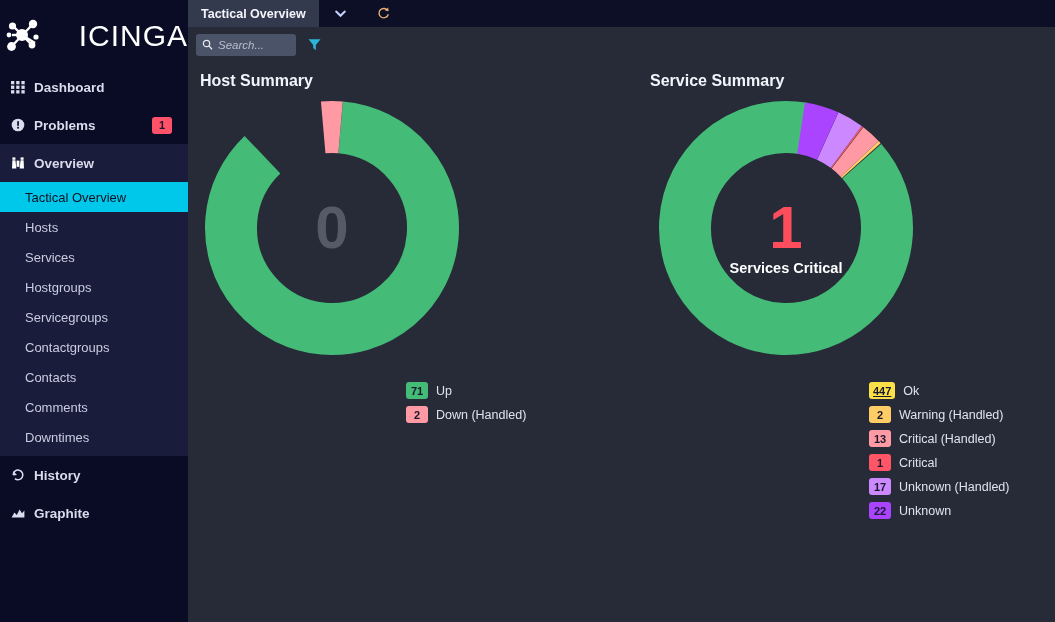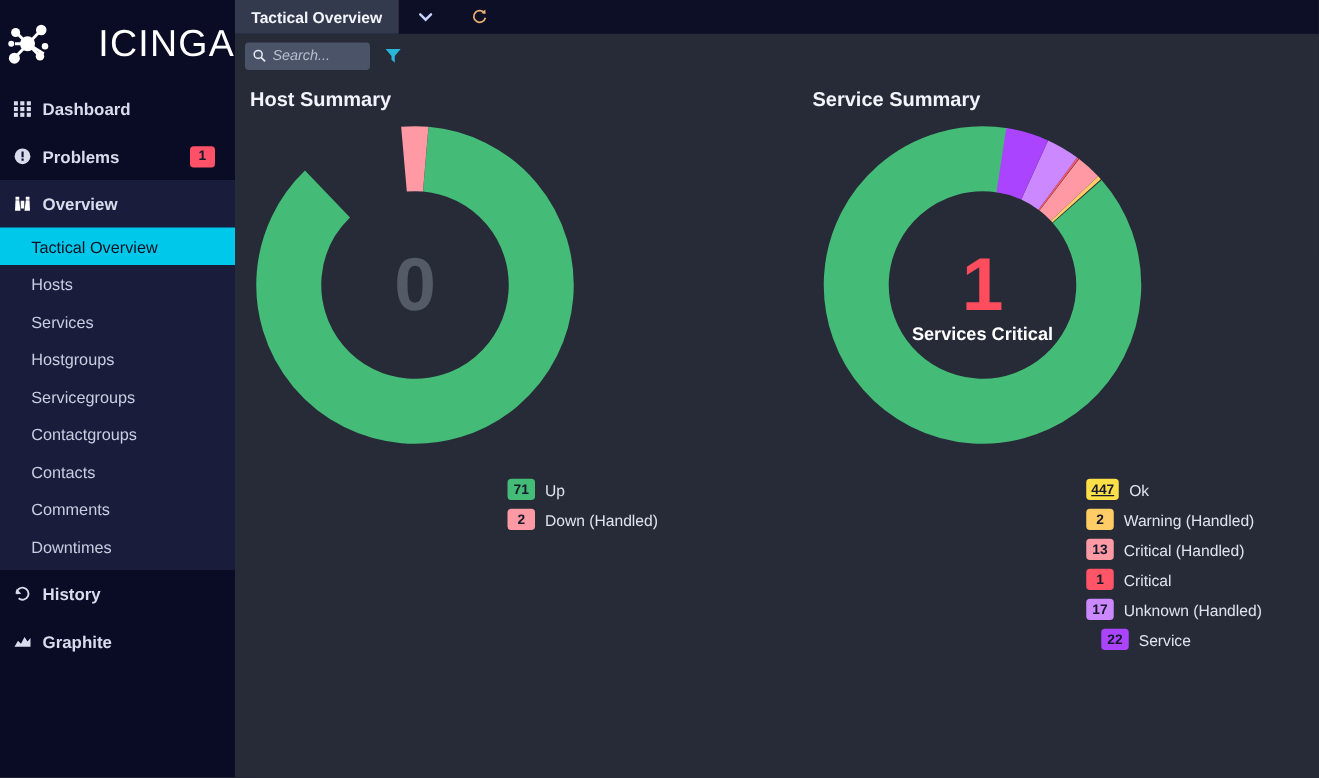--- a/index.html
+++ b/index.html
@@ -152,21 +152,21 @@
     line-height: 60px;
   }
   .donut-label {
     color: #ffffff;
     font-size: 14.5px;
     font-weight: bold;
     margin-top: 2px;
   }
 
   .legend { display: flex; flex-direction: column; gap: 7px; }
-  .legend-row { display: flex; align-items: flex-end; gap: 8px; }
+  .legend-row { display: flex; align-items: center; gap: 8px; }
   .legend-badge {
     min-width: 22px;
     height: 17px;
     border-radius: 3px;
     color: #16182c;
     font-size: 11px;
     font-weight: bold;
     display: flex; align-items: center; justify-content: center;
     padding: 0 4px;
   }
@@ -394,21 +394,21 @@
           </div>
           <div class="legend-row">
             <span class="legend-badge" style="background:#ff5566;">1</span>
             <span class="legend-text">Critical</span>
           </div>
           <div class="legend-row">
             <span class="legend-badge" style="background:#cc88ff;">17</span>
             <span class="legend-text">Unknown (Handled)</span>
           </div>
           <div class="legend-row">
-            <span class="legend-badge" style="background:#aa44ff;margin-left:12px;">22</span>
-            <span class="legend-text">Service</span>
+            <span class="legend-badge" style="background:#aa44ff;">22</span>
+            <span class="legend-text">Unknown</span>
           </div>
         </div>
       </div>
 
     </div>
   </div>
 </div>
 
 </body></html>

